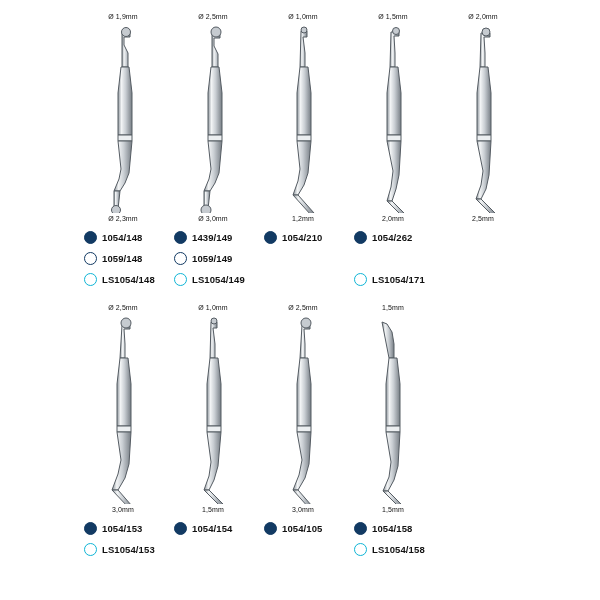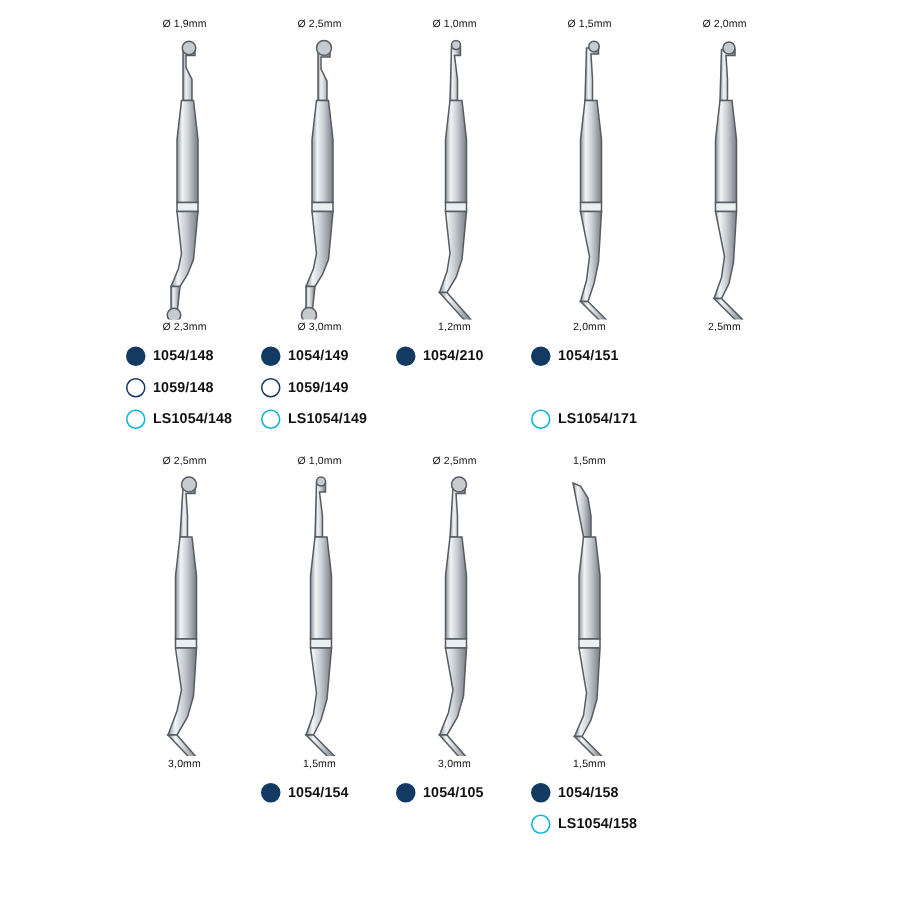--- a/index.html
+++ b/index.html
@@ -137,21 +137,21 @@
             <path d="M26 168 L32 168 L30 186 L26 186 Z"></path>
           </g>
           <circle cx="38" cy="9" r="5" fill="#c6cbd0" stroke="#555c63" stroke-width="1"></circle>
           <circle cx="28" cy="187" r="5" fill="#c6cbd0" stroke="#555c63" stroke-width="1"></circle>
         </svg>
       </div>
       <div class="dim bottom">Ø 3,0mm</div>
       <div class="codes">
         <div class="code">
           <span class="bullet solid"></span>
-          <span class="code-label">1054/149</span>
+          <span class="code-label">1439/149</span>
         </div>
         <div class="code">
           <span class="bullet hollow"></span>
           <span class="code-label">1059/149</span>
         </div>
         <div class="code">
           <span class="bullet ring"></span>
           <span class="code-label">LS1054/149</span>
         </div>
       </div>
@@ -191,21 +191,21 @@
             <path d="M29 118 L43 118 L41 152 L38 166 L34 178 L29 178 L33 164 L35 148 Z"></path>
             <path d="M29 178 L34 178 L48 192 L45 194 Z"></path>
           </g>
           <circle cx="38" cy="8" r="3.5" fill="#c6cbd0" stroke="#555c63" stroke-width="1"></circle>
         </svg>
       </div>
       <div class="dim bottom">2,0mm</div>
       <div class="codes">
         <div class="code">
           <span class="bullet solid"></span>
-          <span class="code-label">1054/151</span>
+          <span class="code-label">1054/262</span>
         </div>
         <div class="spacer"></div>
         <div class="code">
           <span class="bullet ring"></span>
           <span class="code-label">LS1054/171</span>
         </div>
       </div>
     </div>
 
     <div class="col">
@@ -237,20 +237,30 @@
             <path d="M34 11 L42 11 L42 15 L36 15 L37 30 L37 44 L32 44 Z"></path>
             <path d="M32 44 L40 44 L43 70 L43 112 L29 112 L29 70 Z"></path>
             <path d="M29 112 L43 112 L43 118 L29 118 Z" fill="#eceff1"></path>
             <path d="M29 118 L43 118 L41 150 L37 164 L30 176 L24 176 L30 160 L33 146 Z"></path>
             <path d="M24 176 L30 176 L44 192 L41 194 Z"></path>
           </g>
           <circle cx="38" cy="9" r="5" fill="#c6cbd0" stroke="#555c63" stroke-width="1"></circle>
         </svg>
       </div>
       <div class="dim bottom">3,0mm</div>
+      <div class="codes">
+        <div class="code">
+          <span class="bullet solid"></span>
+          <span class="code-label">1054/153</span>
+        </div>
+        <div class="code">
+          <span class="bullet ring"></span>
+          <span class="code-label">LS1054/153</span>
+        </div>
+      </div>
     </div>
 
     <div class="col">
       <div class="dim top">Ø 1,0mm</div>
       <div class="instr">
         <svg width="70" height="190" viewBox="0 0 70 190">
           <g stroke="#555c63" stroke-width="1" fill="url(#g1)">
             <path d="M33 8 L39 8 L39 14 L35 14 L37 30 L37 44 L32 44 Z"></path>
             <path d="M32 44 L40 44 L43 70 L43 112 L29 112 L29 70 Z"></path>
             <path d="M29 112 L43 112 L43 118 L29 118 Z" fill="#eceff1"></path>

